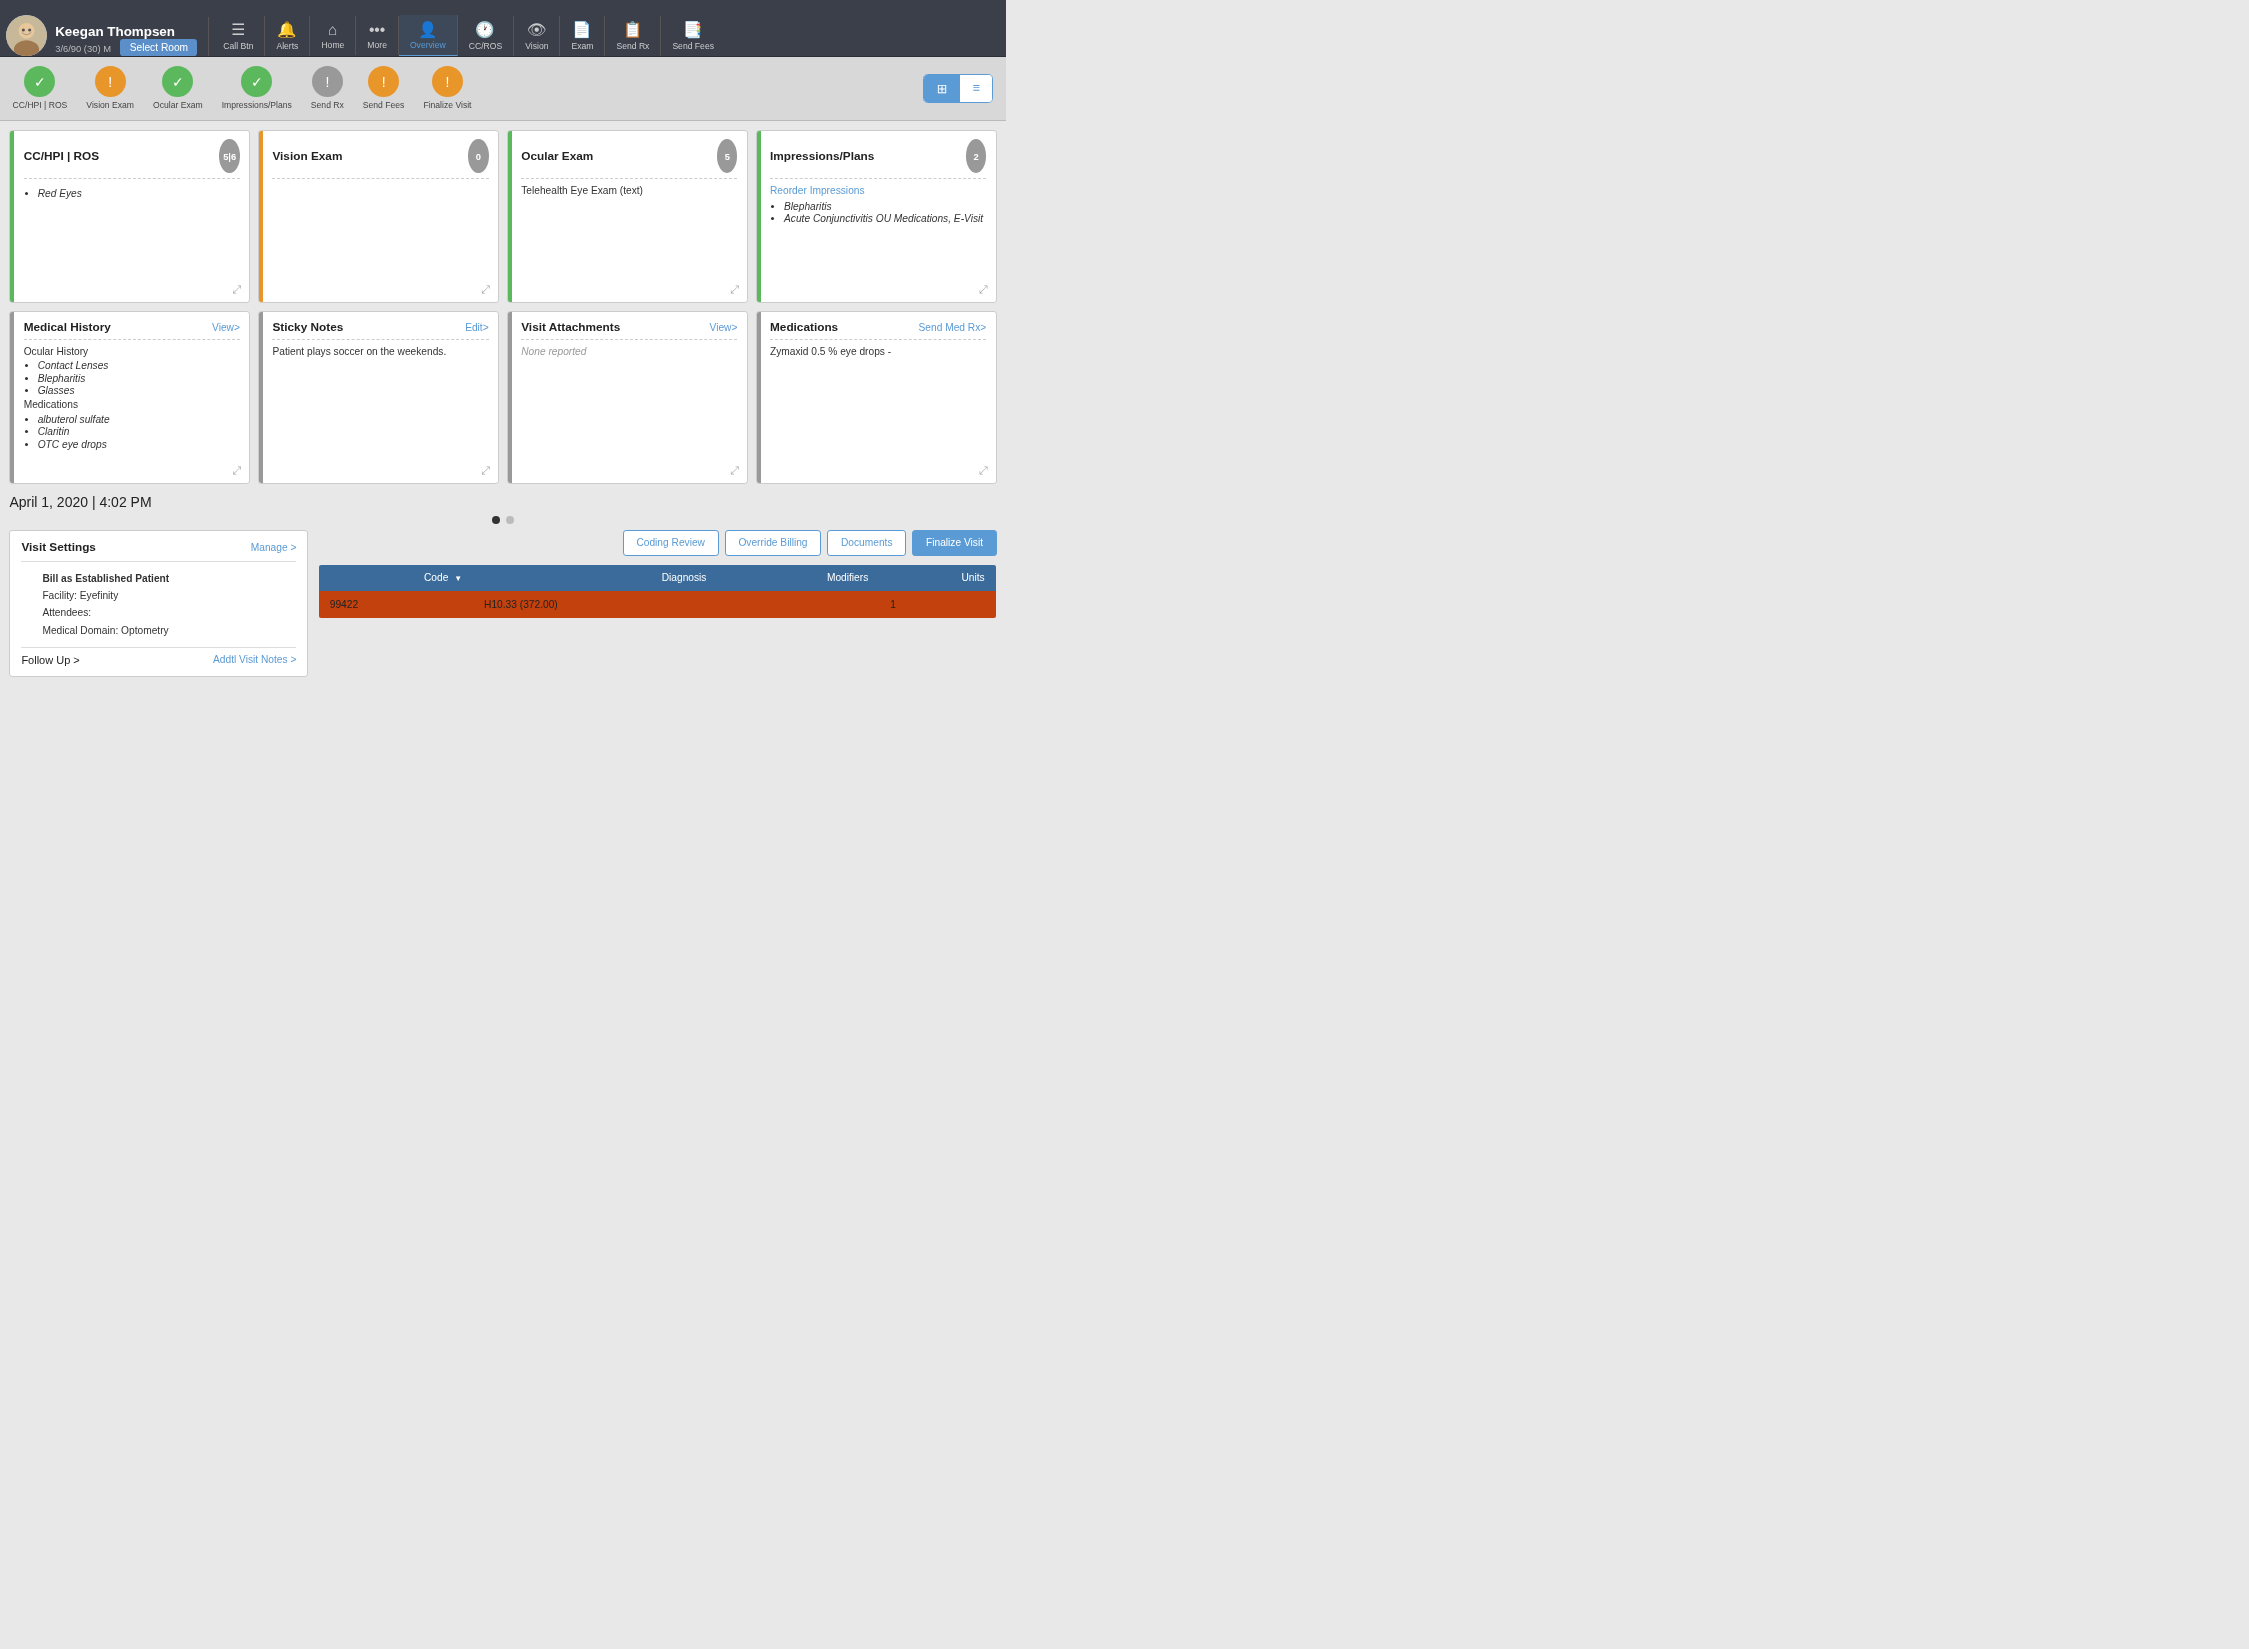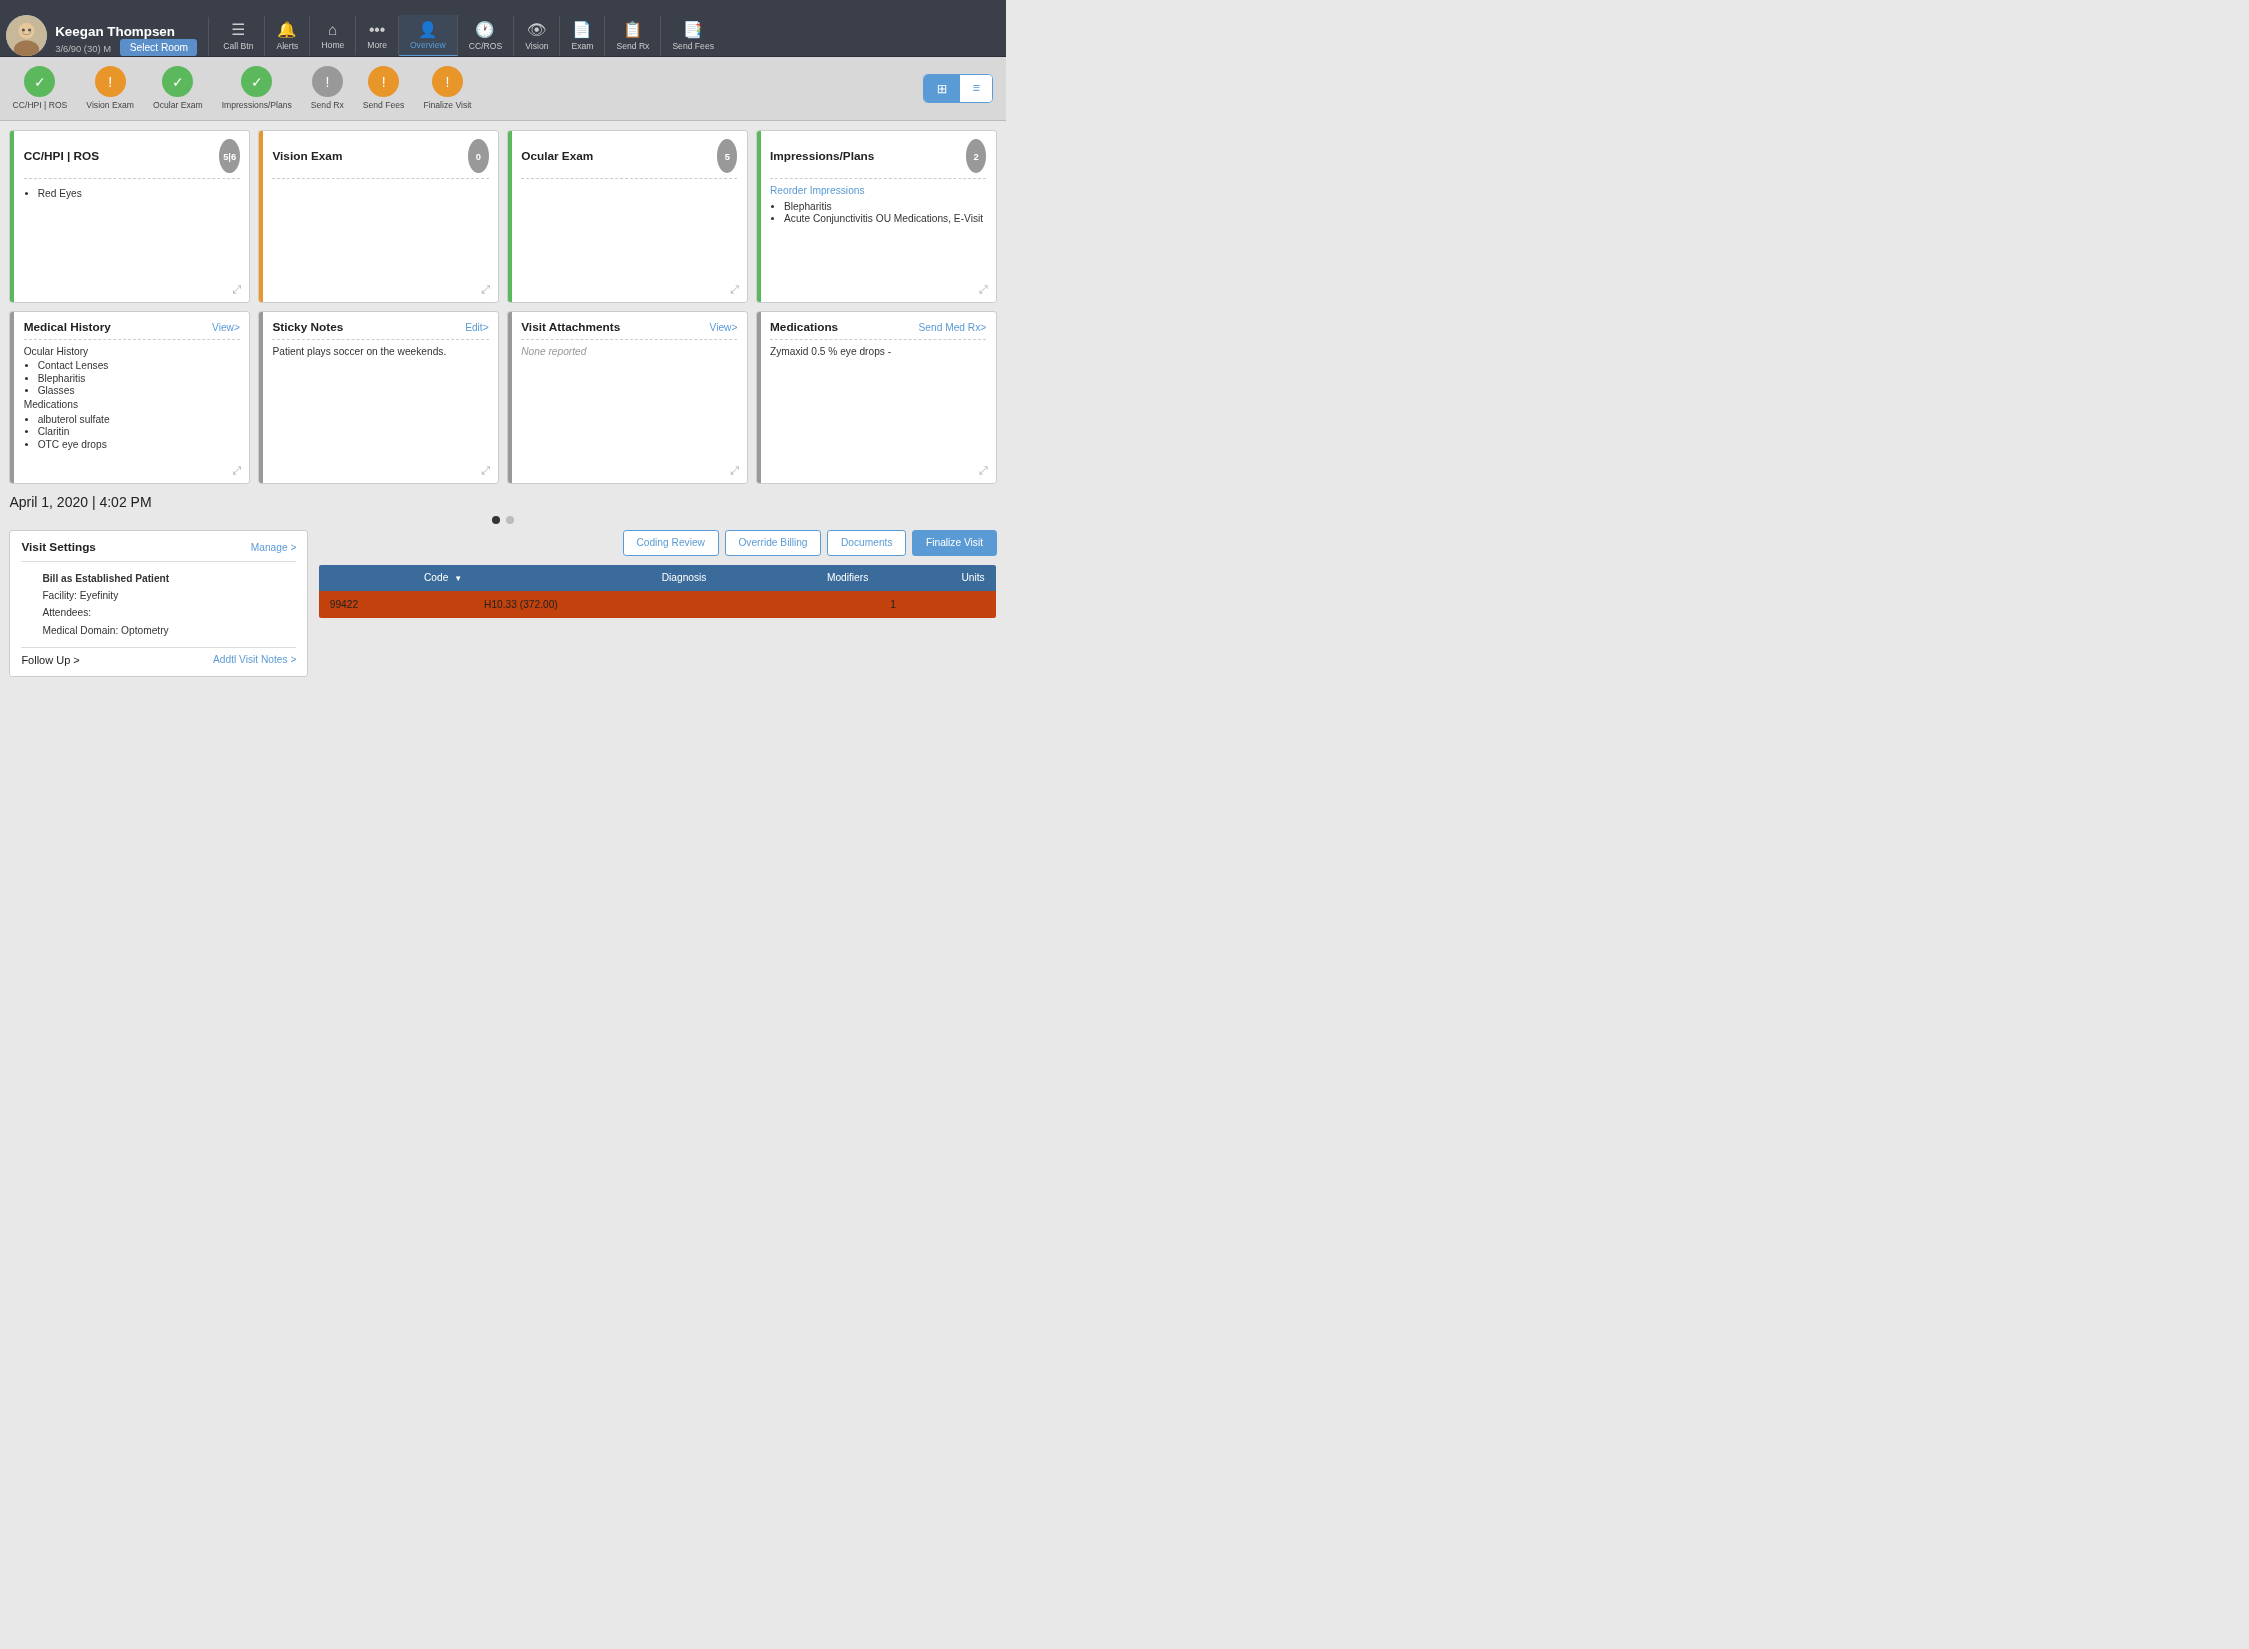--- a/index.html
+++ b/index.html
@@ -187,21 +187,21 @@
     .card-with-bar { display: flex; }
 
     .bar-green { background: #5cb85c; }
     .bar-orange { background: #e8952a; }
     .bar-gray { background: #999; }
 
     .card-link { color: #5b9bd5; cursor: pointer; font-size: 10.2px; }
     .card-link-right { color: #5b9bd5; cursor: pointer; font-size: 10.2px; margin-left: auto; }
 
     ul.card-list { list-style: disc; padding-left: 14px; margin-top: 3.1px; }
-    ul.card-list li { margin-bottom: 1.6px; font-size: 10.2px; }
+    ul.card-list li { margin-bottom: 1.6px; font-size: 10.2px; font-style: italic; }
 
     .none-reported { color: #999; font-style: italic; font-size: 10.2px; }
 
     
     .bottom-section {
       padding: 0 9.4px 9.4px;
       display: flex;
       gap: 9.4px;
       align-items: flex-start;
     }
@@ -440,20 +440,23 @@
 
   <div class="card">
     <div class="card-with-bar" style="flex:1">
       <div class="card-left-bar bar-green"></div>
       <div class="card-inner">
         <div class="card-header">
           <span class="card-title">Ocular Exam</span>
           <span class="card-badge">5</span>
         </div>
         <hr class="card-divider">
+        <div class="card-body">
+          <span>Telehealth Eye Exam (text)</span>
+        </div>
       </div>
     </div>
     <span class="card-expand">⤢</span>
   </div>
 
   <div class="card">
     <div class="card-with-bar" style="flex:1">
       <div class="card-left-bar bar-green"></div>
       <div class="card-inner">
         <div class="card-header">

